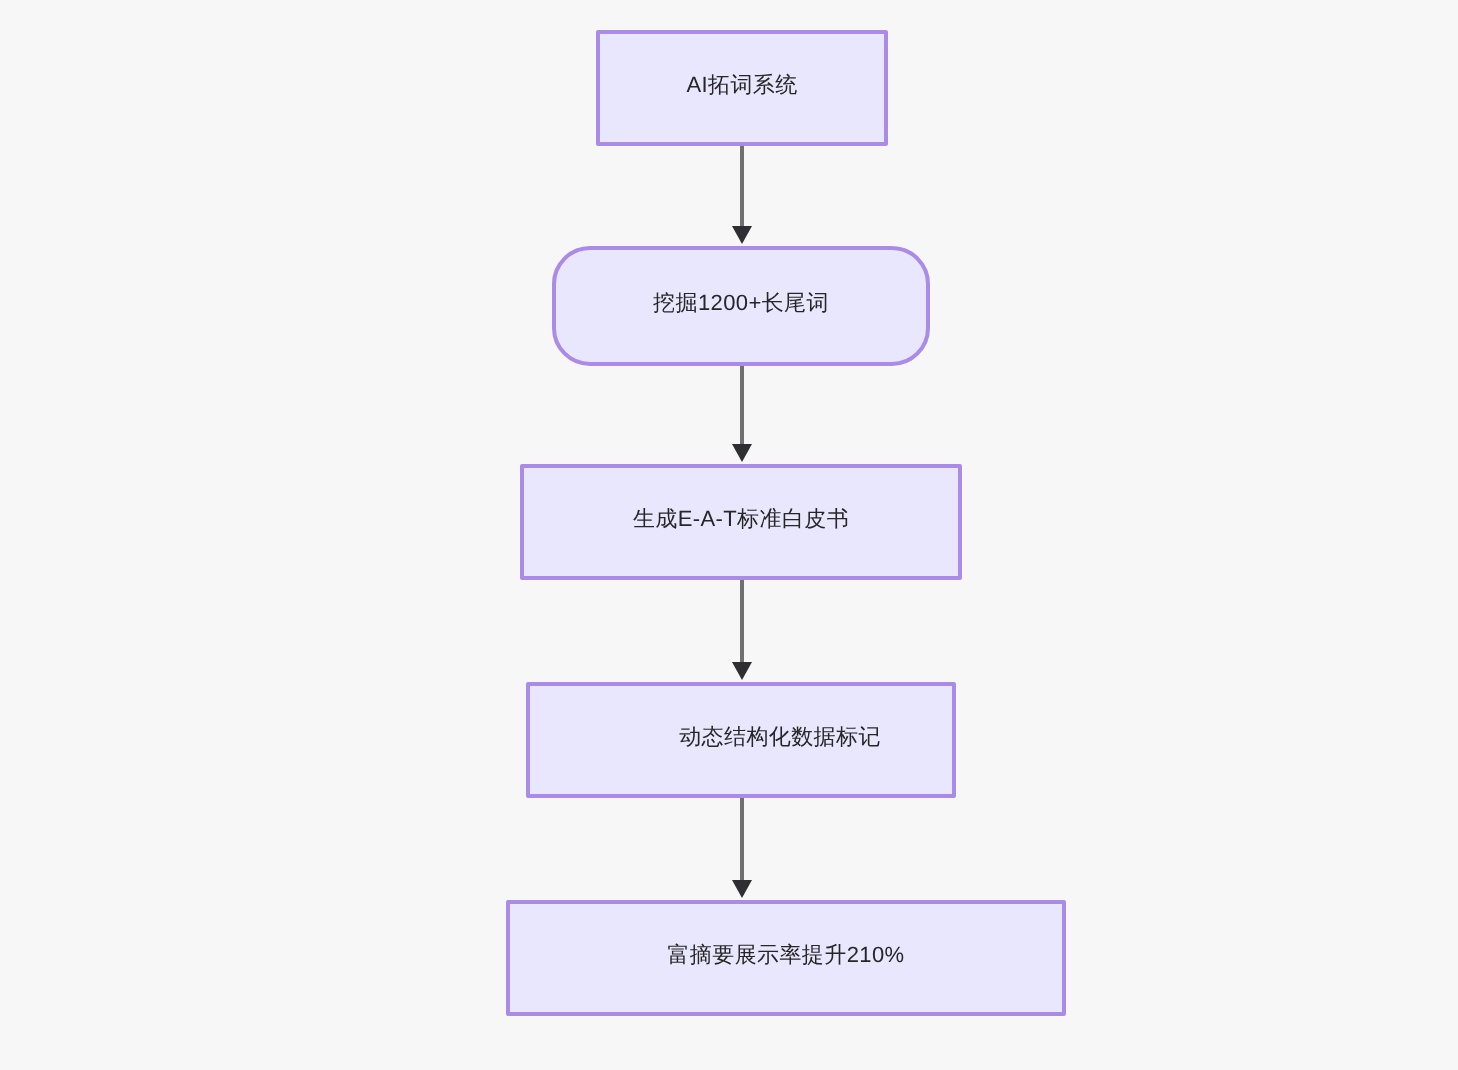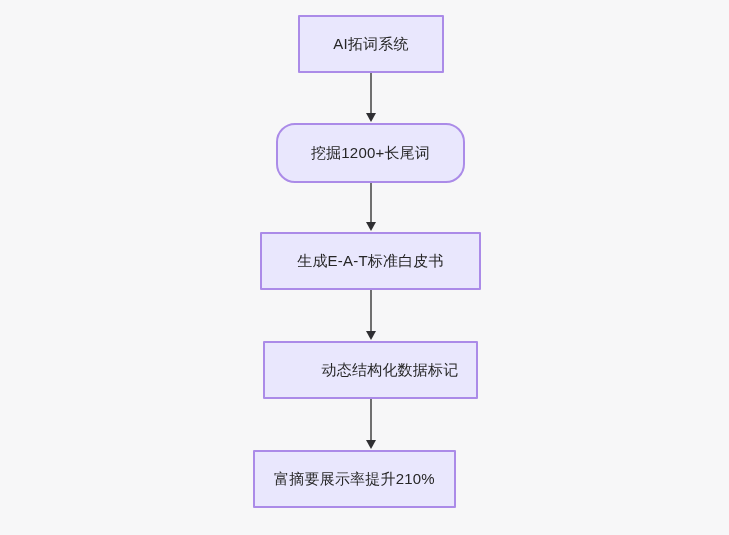--- a/index.html
+++ b/index.html
@@ -22,21 +22,21 @@
   .node {
     position: absolute;
     box-sizing: border-box;
     background: #e9e7fd;
     border: 2px solid #ab8be8;
     border-radius: 1px;
     display: flex;
     align-items: center;
     justify-content: center;
     color: #262626;
-    font-size: 15px;
+    font-size: 11px;
     line-height: 1.2;
     letter-spacing: 0.2px;
     white-space: nowrap;
     text-align: center;
   }
   .node-label {
     display: block;
   }
   .edge {
     position: absolute;
@@ -57,21 +57,21 @@
     height: 0;
     border-left: 5px solid transparent;
     border-right: 5px solid transparent;
     border-top: 9px solid #2f2f33;
   }
   
   #node-1 { left: 298px; top: 15px;  width: 146px; height: 58px; }
   #node-2 { left: 276px; top: 123px; width: 189px; height: 60px; border-radius: 19px; }
   #node-3 { left: 260px; top: 232px; width: 221px; height: 58px; }
   #node-4 { left: 263px; top: 341px; width: 215px; height: 58px; padding-left: 39px; }
-  #node-5 { left: 253px; top: 450px; width: 203px; height: 58px; }
+  #node-5 { left: 253px; top: 450px; width: 280px; height: 58px; }
   
   #edge-1 { left: 371px; top: 73px;  }
   #edge-1 .edge-line { height: 41px; }
   #edge-1 .edge-head { top: 40px; }
   #edge-2 { left: 371px; top: 183px; }
   #edge-2 .edge-line { height: 40px; }
   #edge-2 .edge-head { top: 39px; }
   #edge-3 { left: 371px; top: 290px; }
   #edge-3 .edge-line { height: 42px; }
   #edge-3 .edge-head { top: 41px; }

